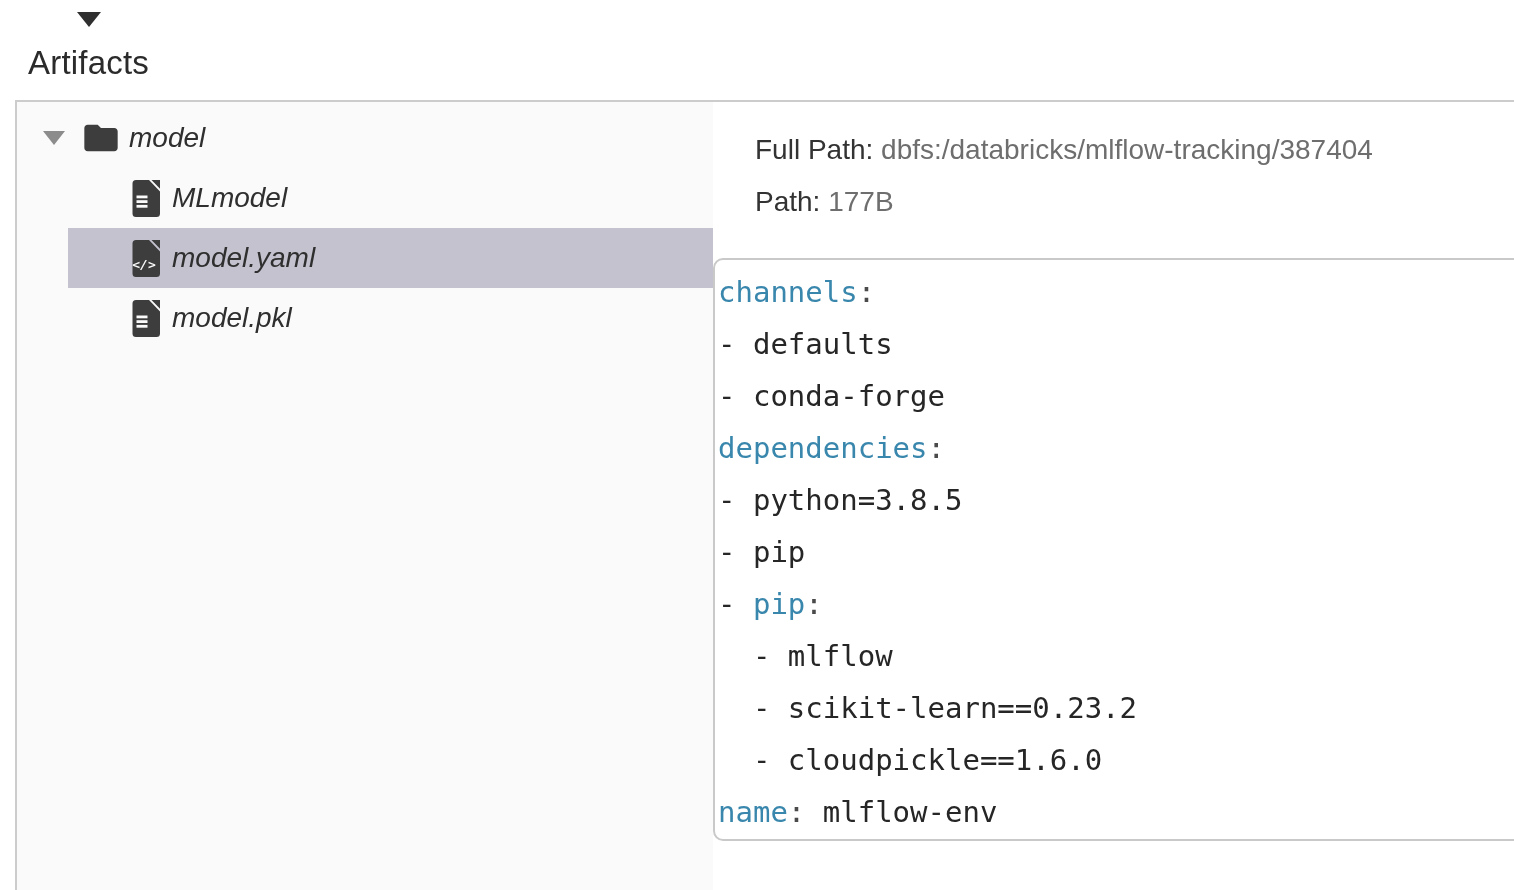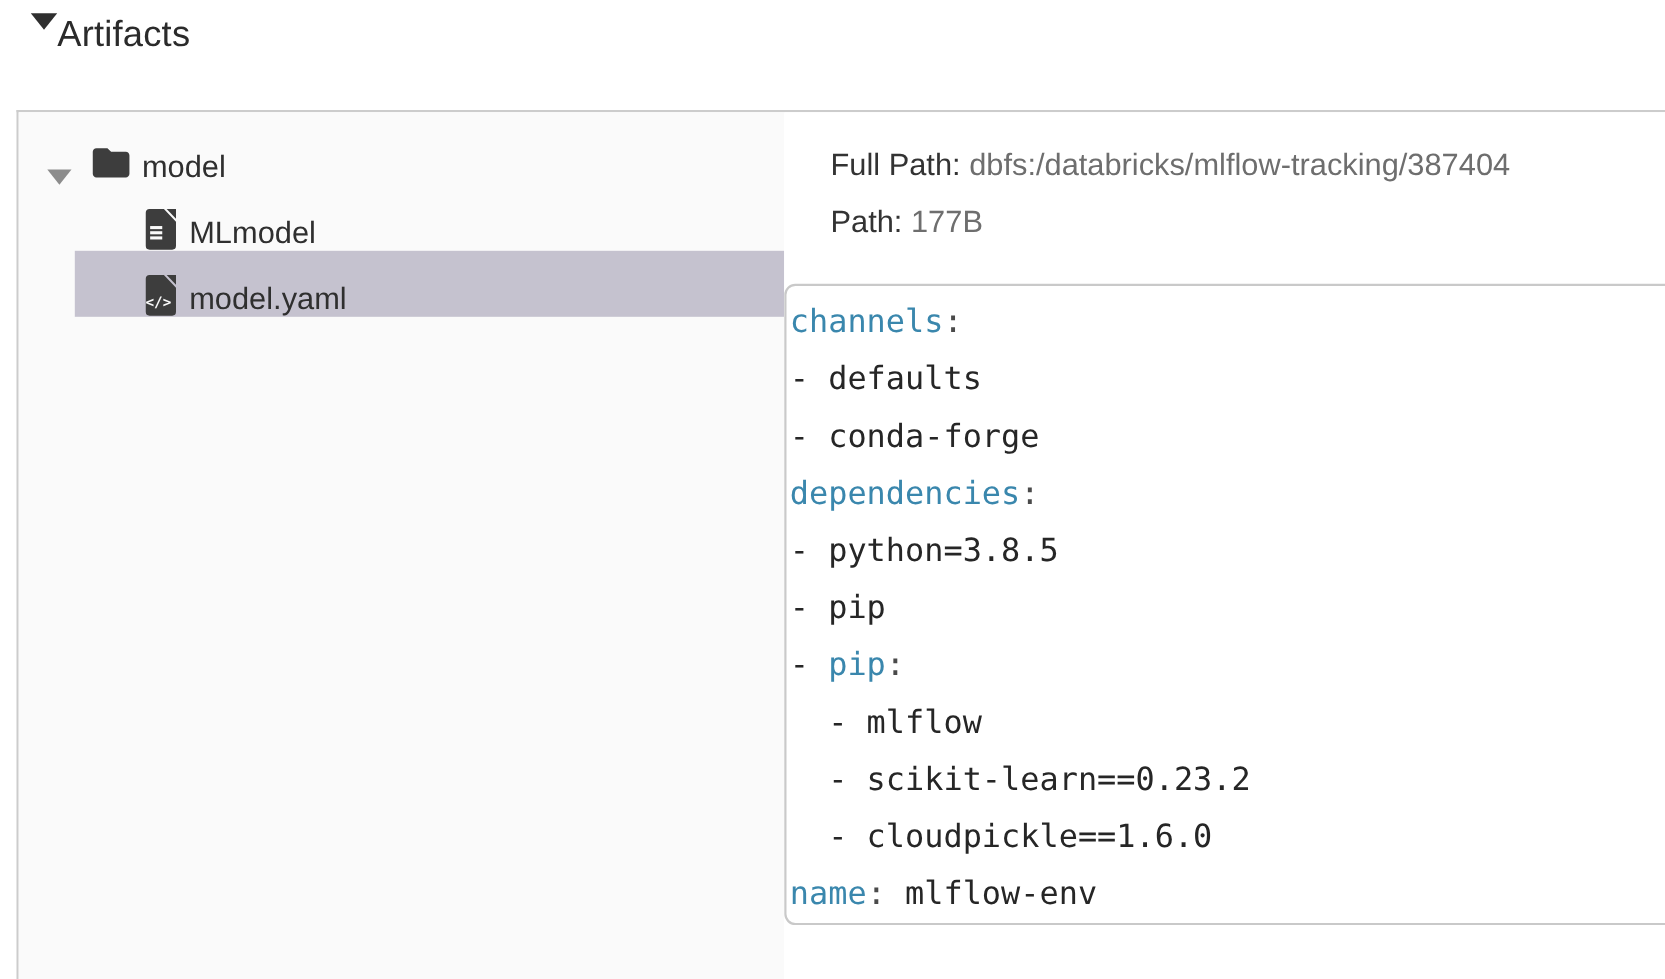--- a/index.html
+++ b/index.html
@@ -5,42 +5,42 @@
   html, body { margin:0; padding:0; }
   body {
     width:1514px; height:890px; overflow:hidden; position:relative;
     background:#ffffff; font-family:"Liberation Sans", sans-serif;
     -webkit-font-smoothing:antialiased;
   }
 
   
   .artifacts-header{
     position:absolute; top:12px; left:28px; height:46px;
-    display:flex; cursor:pointer;
+    display:flex; align-items:center; gap:17px; cursor:pointer;flex-direction:column;
   }
   .hdr-caret{
     width:0; height:0;
     border-left:12px solid transparent; border-right:12px solid transparent;
     border-top:15px solid #2f2f2f;
   }
   .hdr-title{ font-size:33px; color:#2b2b2b; letter-spacing:.2px; }
 
   
   .artifacts-panel{
     position:absolute; top:100px; left:15px; right:-2px; bottom:-2px;
     border-top:2px solid #cccccc; border-left:2px solid #cccccc;
     display:flex; align-items:stretch; background:#ffffff;
   }
 
   
   .tree-pane{
     flex:none; width:696px; background:var(--tree-bg,#fafafa);
     padding-top:6px; box-sizing:border-box; overflow:hidden;
   }
-  .tree-row{ height:60px; display:flex; align-items:flex-end; cursor:pointer; }
+  .tree-row{ height:60px; display:flex; align-items:center; cursor:pointer;font-style:italic; }
   .folder-row{ padding-left:26px; }
   .tree-caret{
     width:0; height:0; margin-right:16px;
     border-left:11px solid transparent; border-right:11px solid transparent;
     border-top:14px solid #8c8c8c;
   }
   .file-row{ margin-left:51px; padding-left:62px; }
   .file-row.selected{ background:var(--sel-bg,#c5c2cf); }
   .tree-icon{ flex:none; display:flex; align-items:center; }
   .folder-row .tree-icon{ margin-right:8px; }
@@ -105,20 +105,32 @@
         <div class="tree-row file-row selected">
           <span class="tree-icon">
             <svg width="31" height="39" viewBox="0 0 31 39">
               <path d="M2.5 4.5 a3.5 3.5 0 0 1 3.5 -3.5 H19 L30 12.5 V34.5 a3.5 3.5 0 0 1 -3.5 3.5 H6 a3.5 3.5 0 0 1 -3.5 -3.5 Z" fill="#3d3d3d"></path>
               <path d="M21.5 1 L30 1 L30 9.8 Z" fill="#3d3d3d"></path>
               <text x="14" y="30" text-anchor="middle" font-family="DejaVu Sans Mono, monospace" font-weight="bold" font-size="13" fill="#fafafa">&lt;/&gt;</text>
             </svg>
           </span>
           <span class="tree-label">model.yaml</span>
         </div>
+        <div class="tree-row file-row">
+          <span class="tree-icon">
+            <svg width="31" height="39" viewBox="0 0 31 39">
+              <path d="M2.5 4.5 a3.5 3.5 0 0 1 3.5 -3.5 H19 L30 12.5 V34.5 a3.5 3.5 0 0 1 -3.5 3.5 H6 a3.5 3.5 0 0 1 -3.5 -3.5 Z" fill="#3d3d3d"></path>
+              <path d="M21.5 1 L30 1 L30 9.8 Z" fill="#3d3d3d"></path>
+              <rect x="6.5" y="16.5" width="11" height="2.8" fill="#fafafa"></rect>
+              <rect x="6.5" y="21.2" width="11" height="2.8" fill="#fafafa"></rect>
+              <rect x="6.5" y="25.9" width="11" height="2.8" fill="#fafafa"></rect>
+            </svg>
+          </span>
+          <span class="tree-label">model.pkl</span>
+        </div>
       </div>
   </div>
 
   <div class="detail-pane">
     <div class="detail-meta">
       <div class="meta-line">
         <span class="meta-label">Full Path:</span>
         <span class="meta-value">dbfs:/databricks/mlflow-tracking/387404</span>
       </div>
       <div class="meta-line">

